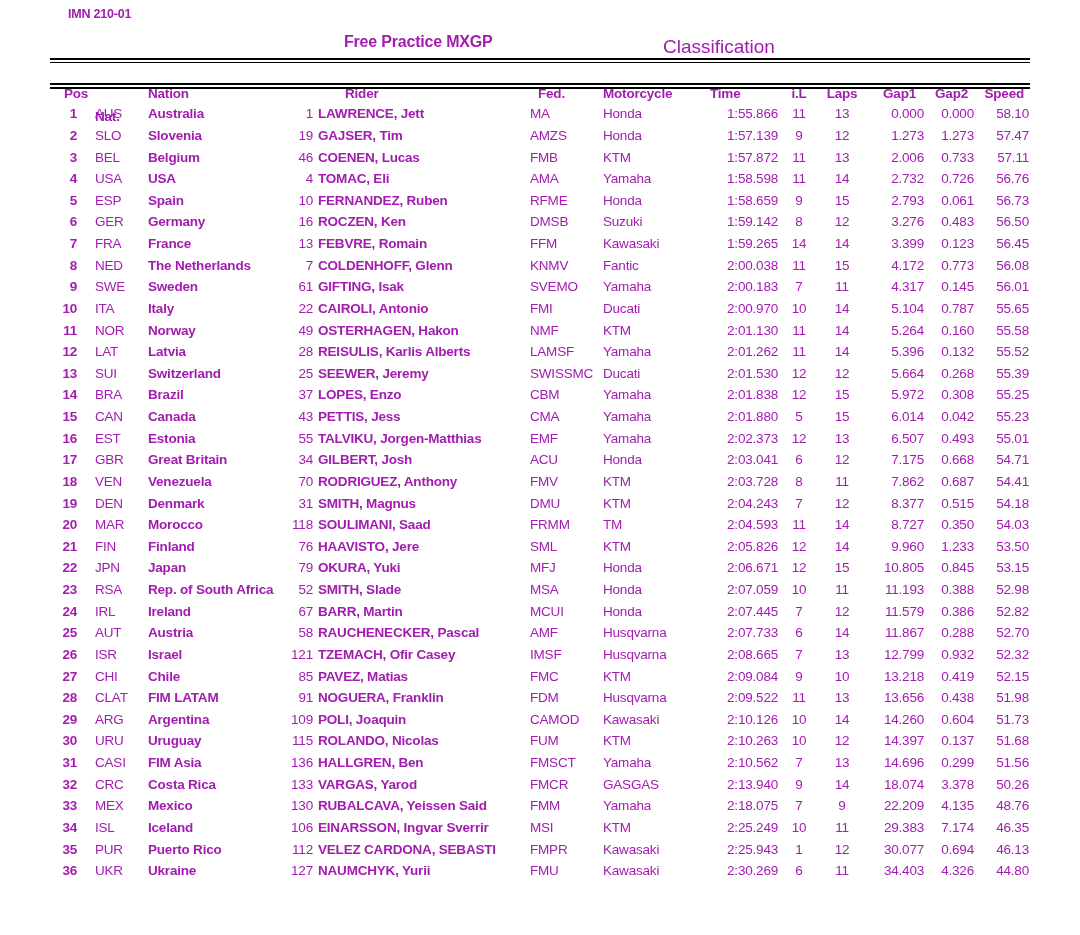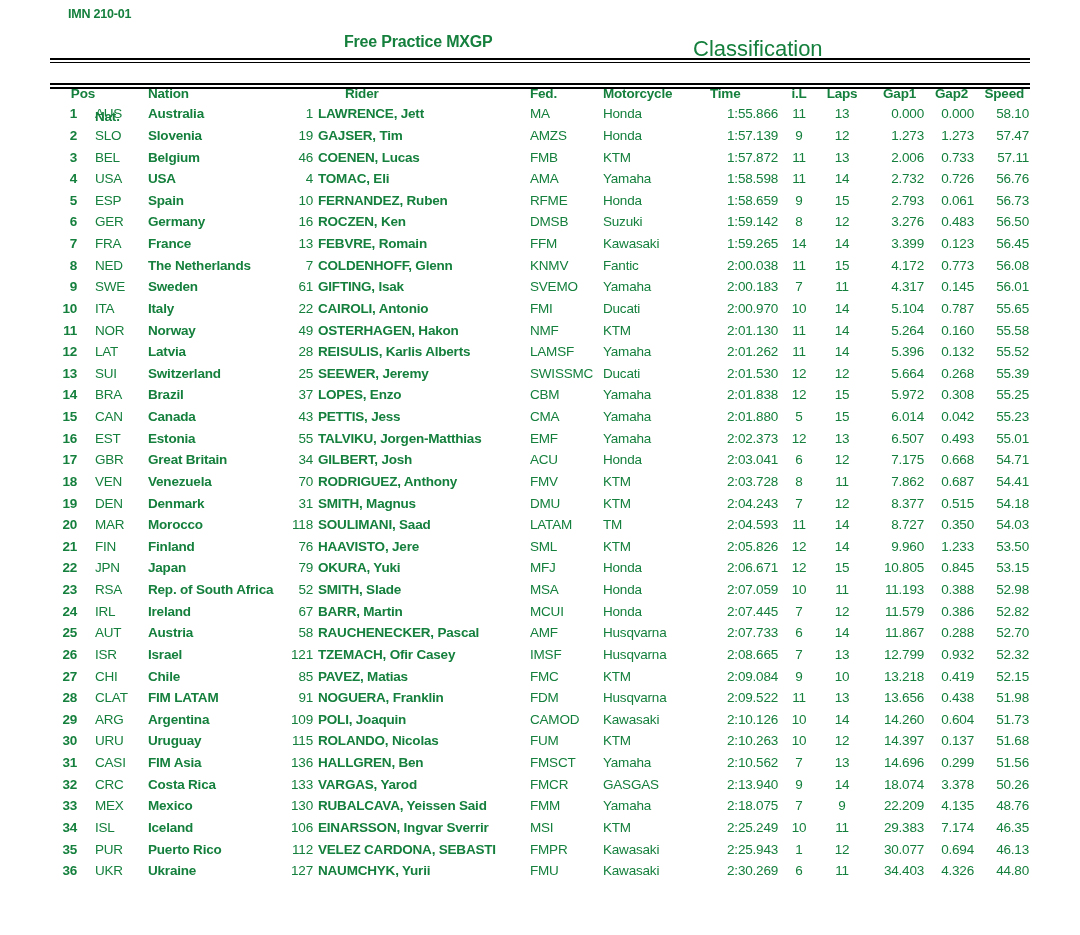--- a/index.html
+++ b/index.html
@@ -1,46 +1,46 @@
 <!DOCTYPE html>
 <html><head>
 <meta charset="utf-8">
 <style>
   html,body{margin:0;padding:0;background:#fff;}
   .sheet{
     position:relative;width:1080px;height:884px;background:#ffffff;
-    font-family:"Liberation Sans", sans-serif;color:#15803d;overflow:hidden;
+    font-family:"Liberation Sans", sans-serif;color:#a21caf;overflow:hidden;
     letter-spacing:-0.2px;
     text-decoration:underline;
   }
   
   .doc-code{position:absolute;left:68px;top:7px;font-size:12.5px;font-weight:bold;}
   .series-title{position:absolute;left:65px;top:20px;font-size:35px;font-weight:bold;letter-spacing:0px;}
   .session-title{position:absolute;left:344px;top:33px;font-size:16px;font-weight:bold;}
-  .classification{position:absolute;left:663px;top:36px;font-size:22px;font-weight:normal;letter-spacing:0px;margin-left:30px;}
+  .classification{position:absolute;left:663px;top:36px;font-size:19px;font-weight:normal;letter-spacing:0px;}
   
   .rule{position:absolute;left:50px;width:980px;}
   .rule-top{top:58px;height:2px;border-top:2px solid #000;border-bottom:1px solid #000;}
   .rule-mid{top:83px;height:2px;border-top:2px solid #000;border-bottom:2px solid #000;}
   
   .grid{
     display:grid;
     grid-template-columns:40px 53px 142px 23px 215px 72px 102px 76px 42px 44px 60px 50px 55px;
     padding-left:55px;align-items:center;
   }
   .hdr-grid{
     position:absolute;left:0;top:63px;width:1080px;height:20px;
     font-size:13.5px;font-weight:bold;
   }
   .hdr-grid .c{white-space:nowrap;}
-  .h-pos{text-align:right;padding-left:2px;}
+  .h-pos{text-align:center;padding-left:2px;}
   .h-nat{text-align:left;margin-top:46px;}
   .h-nation{text-align:left;}
   .h-rider{grid-column:span 2;text-align:left;padding-left:55px;}
-  .h-fed{text-align:left;padding-left:2px;}
+  .h-fed{text-align:left;padding-left:2px;margin-left:8px;}
   .h-moto{text-align:left;padding-left:3px;}
   .h-time{text-align:left;padding-left:8px;}
   .h-il{text-align:center;}
   .h-laps{text-align:center;}
   .h-gap1{text-align:right;padding-right:8px;}
   .h-gap2{text-align:right;padding-right:6px;}
   .h-speed{text-align:right;padding-right:5px;}
   
   .rows{position:absolute;left:0;top:103px;width:1080px;}
   .row{height:21.63px;font-size:13.5px;}
@@ -372,21 +372,21 @@
       <div class="c-gap1">8.377</div>
       <div class="c-gap2">0.515</div>
       <div class="c-speed">54.18</div>
     </div>
       <div class="grid row">
       <div class="c-pos">20</div>
       <div class="c-nat">MAR</div>
       <div class="c-nation">Morocco</div>
       <div class="c-num">118</div>
       <div class="c-rider">SOULIMANI, Saad</div>
-      <div class="c-fed">LATAM</div>
+      <div class="c-fed">FRMM</div>
       <div class="c-moto">TM</div>
       <div class="c-time">2:04.593</div>
       <div class="c-il">11</div>
       <div class="c-laps">14</div>
       <div class="c-gap1">8.727</div>
       <div class="c-gap2">0.350</div>
       <div class="c-speed">54.03</div>
     </div>
       <div class="grid row">
       <div class="c-pos">21</div>

